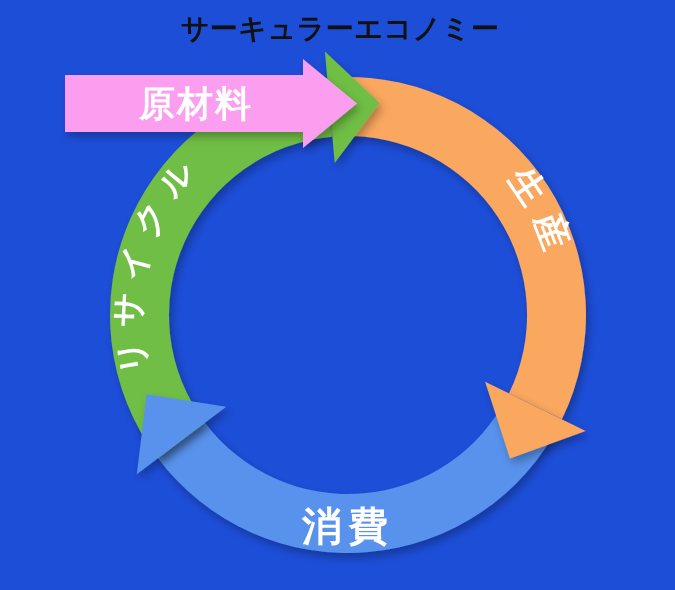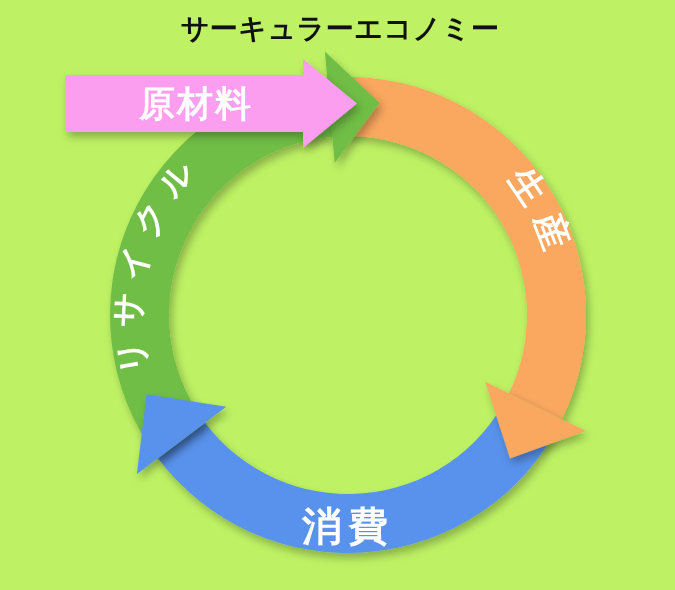--- a/index.html
+++ b/index.html
@@ -4,21 +4,21 @@
 <style>
   html, body {
     margin: 0;
     padding: 0;
     background: #ffffff;
   }
   .canvas {
     position: relative;
     width: 675px;
     height: 590px;
-    background: #bef264;
+    background: #1d4ed8;
     overflow: hidden;
     font-family: "DejaVu Sans", "Liberation Sans", sans-serif;
   }
   svg { display: block; }
   .title-text {
     font-family: "DejaVu Sans", "Liberation Sans", sans-serif;
     font-size: 28px;
     font-weight: bold;
     fill: #111111;
     letter-spacing: 0.5px;

